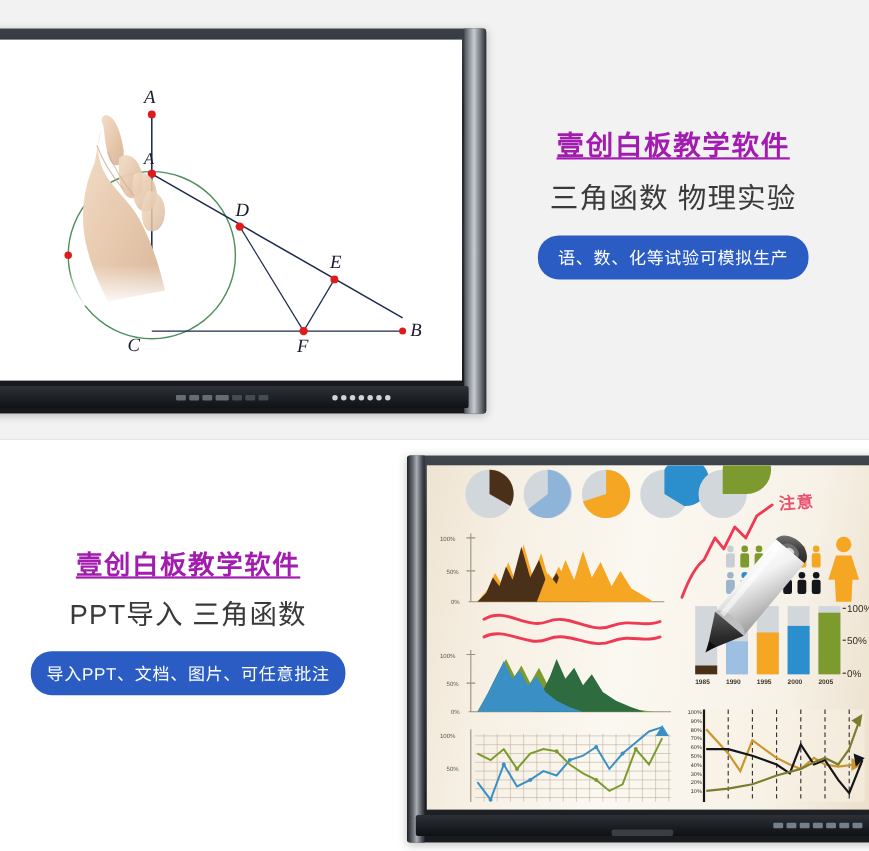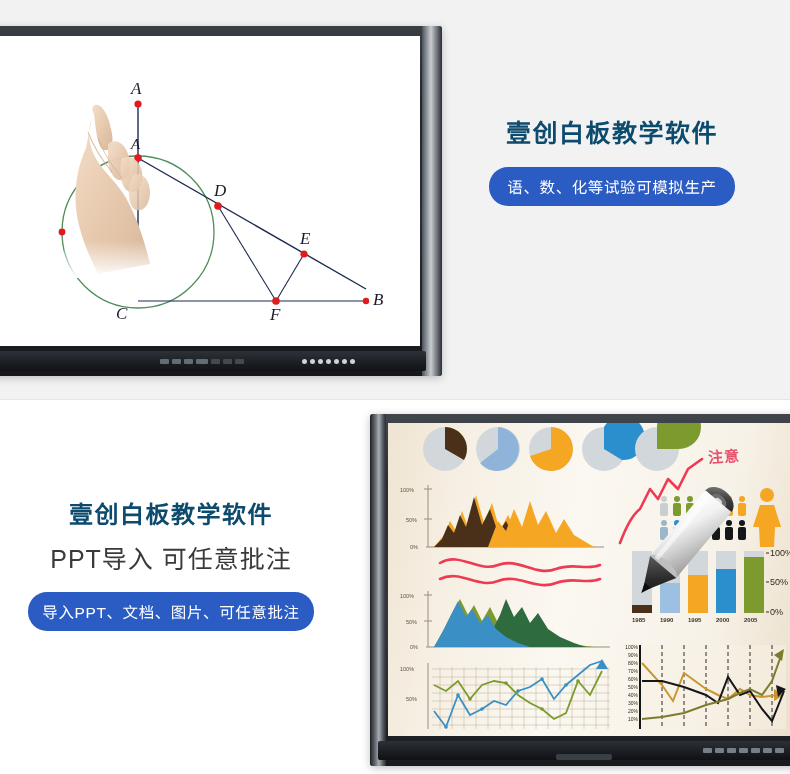--- a/index.html
+++ b/index.html
@@ -87,24 +87,25 @@
   
   #copy-top {
     position: absolute;
     left: 452px; top: 118px;
     width: 320px;
     text-align: center;
   }
   .title-main {
     font-size: 25px;
     font-weight: 700;
-    color: #0c4a6e;
+    color: #a21caf;
     letter-spacing: 1.5px;
     line-height: 1.25;
     white-space: nowrap;
+    text-decoration: underline;
   }
   .title-sub {
     margin-top: 16px;
     font-size: 26px;
     font-weight: 300;
     color: #3a3a3c;
     letter-spacing: 1px;
     line-height: 1.2;
     white-space: nowrap;
   }
@@ -295,31 +296,32 @@
         <div class="spkdot"></div>
         <div class="spkdot"></div>
         <div class="spkdot"></div>
         <div class="spkdot"></div>
         <div class="spkdot"></div>
       </div>
     </div>
 
     <div id="copy-top">
       <div class="title-main">壹创白板教学软件</div>
+      <div class="title-sub">三角函数 物理实验</div>
       <div class="pill">语、数、化等试验可模拟生产</div>
     </div>
   </section>
 
   <div class="divider"></div>
 
   <section id="section-bottom">
 
     <div id="copy-bottom">
       <div class="title-main">壹创白板教学软件</div>
-      <div class="title-sub">PPT导入 可任意批注</div>
+      <div class="title-sub">PPT导入 三角函数</div>
       <div class="pill">导入PPT、文档、图片、可任意批注</div>
     </div>
 
     <div id="monitor-bottom">
       <div class="bezel"></div>
       <div class="bezel-left"></div>
 
       <div class="screen">
         <svg class="chart-svg" viewBox="0 0 402 313" preserveAspectRatio="none">
 

